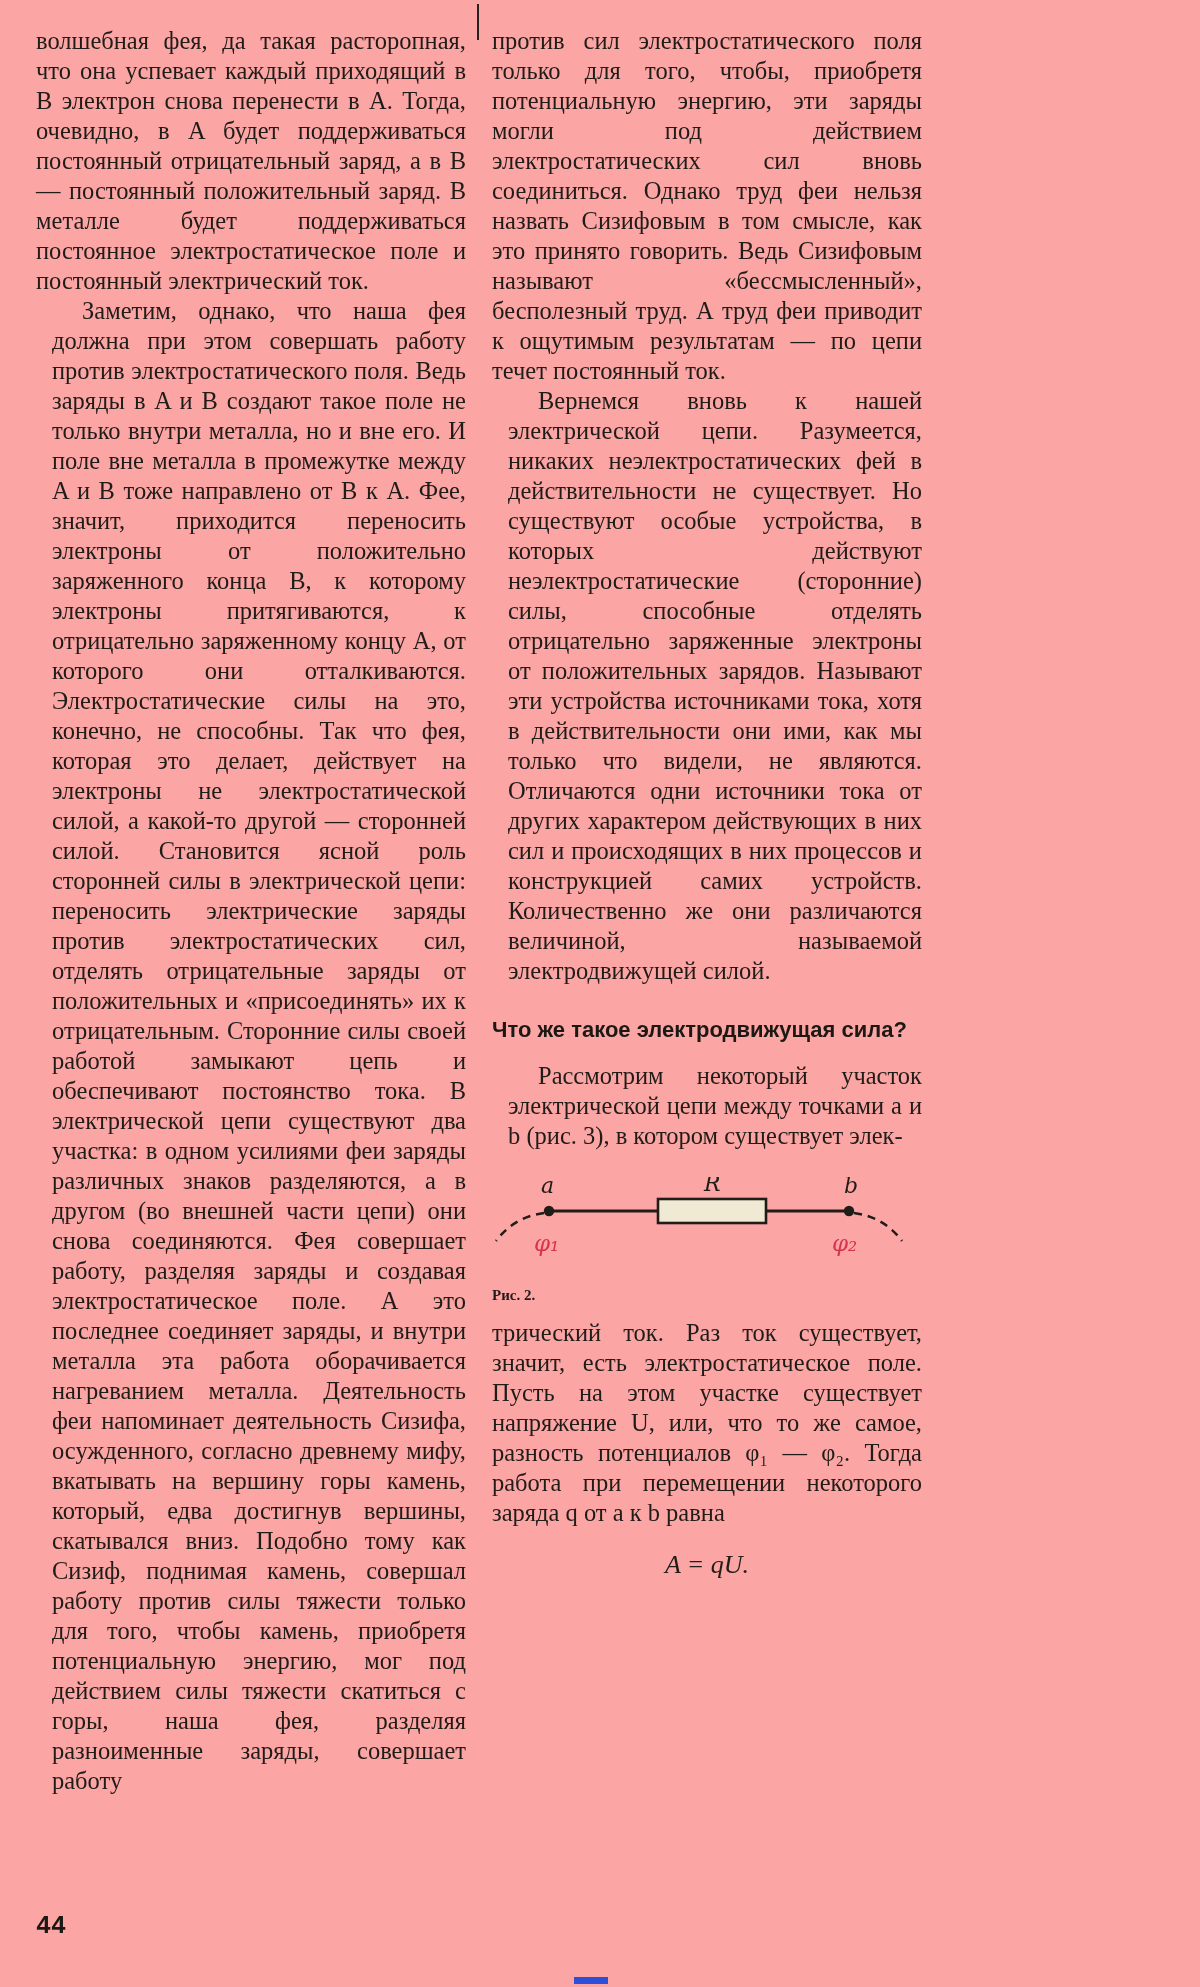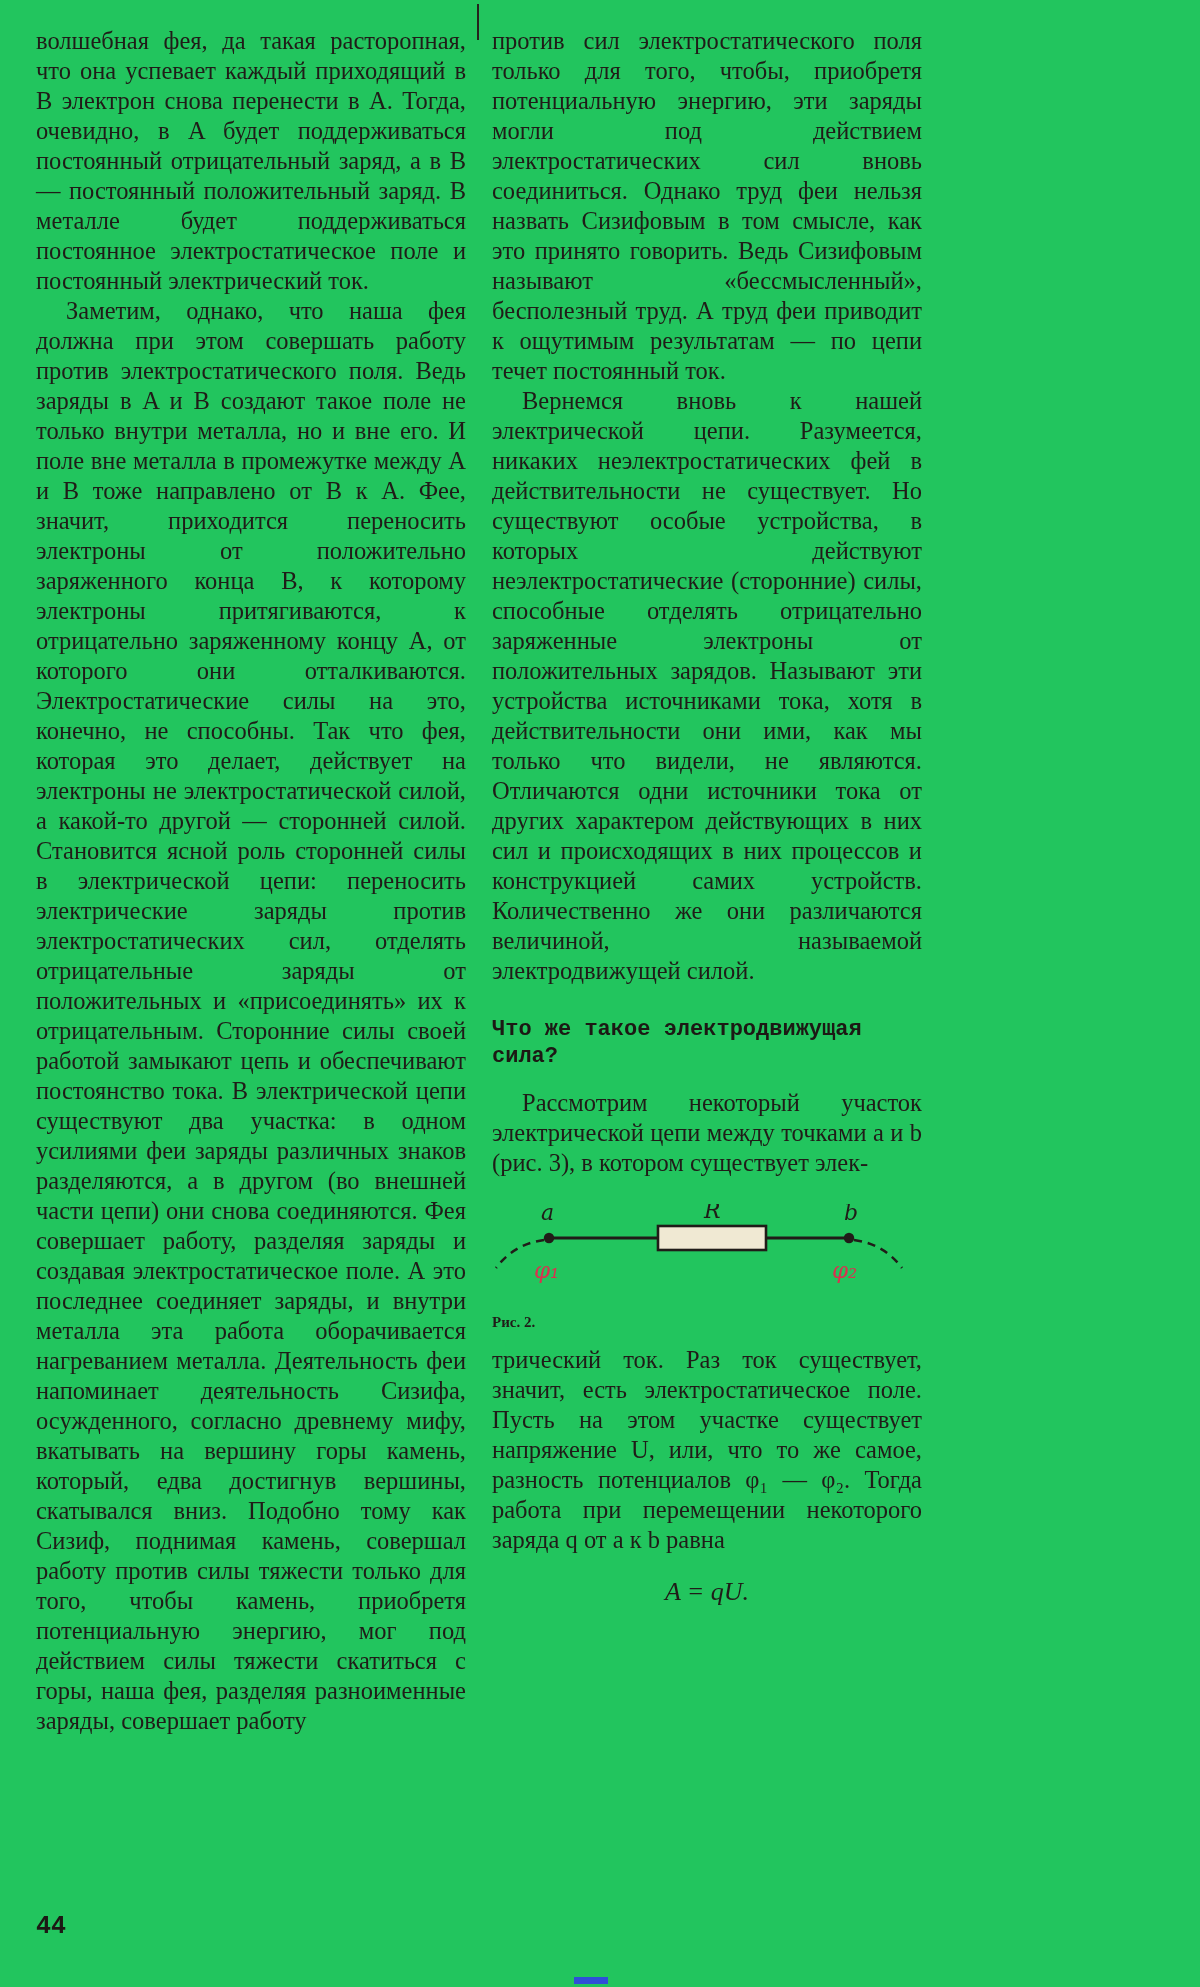--- a/index.html
+++ b/index.html
@@ -3,21 +3,21 @@
 <meta charset="utf-8">
 <style>
   html, body {
     margin: 0;
     padding: 0;
   }
   .page {
     position: relative;
     width: 1200px;
     height: 1987px;
-    background: #22c55e;
+    background: #fca5a5;
     color: #201c18;
     font-family: "Liberation Serif", "DejaVu Serif", serif;
     overflow: hidden;
   }
   .columns {
     position: absolute;
     top: 26px;
     left: 36px;
     display: flex;
     gap: 26px;
@@ -27,32 +27,33 @@
   }
   .col p {
     margin: 0;
     font-size: 24.5px;
     line-height: 30px;
     text-align: justify;
     hyphens: auto;
   }
   .col p.indent {
     text-indent: 30px;
+    margin-left: 16px;
   }
   .col-divider {
     position: absolute;
     left: 477px;
     top: 4px;
     width: 2px;
     height: 36px;
     background: #26221d;
   }
   .heading {
     margin: 30px 0 18px 0;
-    font-family: Liberation Mono, monospace;
+    font-family: Liberation Sans, sans-serif;
     font-weight: bold;
     font-size: 22px;
     line-height: 27px;
     color: #1c1914;
   }
   .figure {
     margin: 26px 0 14px 0;
   }
   .figure svg {
     display: block;

